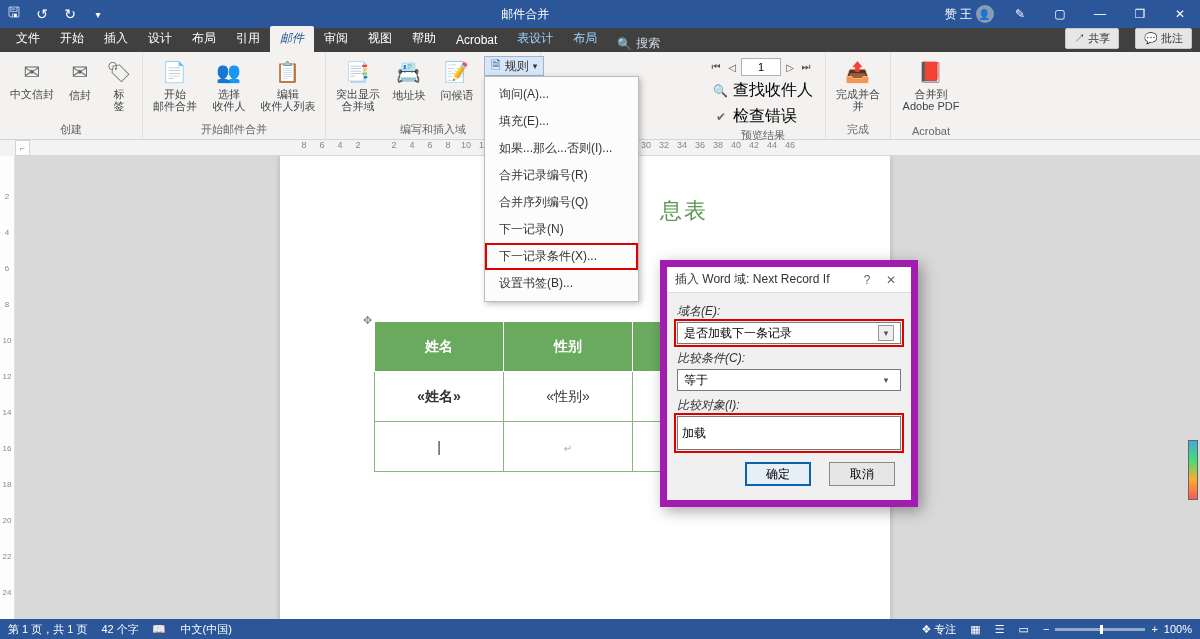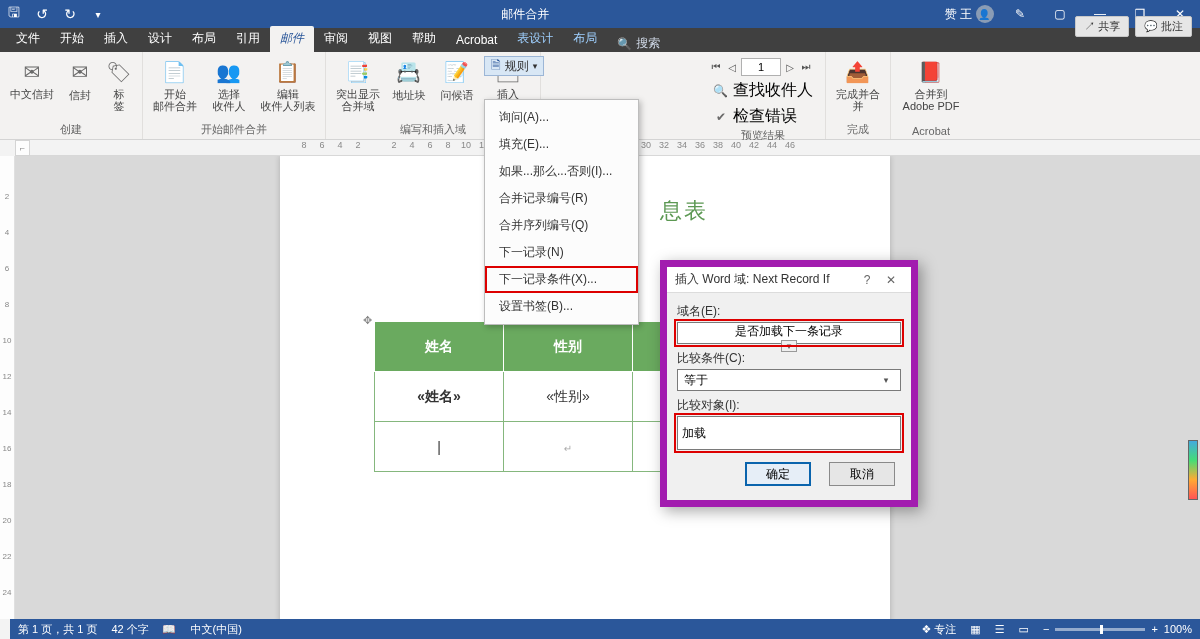--- a/index.html
+++ b/index.html
@@ -13,41 +13,41 @@
 .titlebar .right { display: flex; align-items: center; height: 100%; }
 .titlebar .right .user { display: flex; align-items: center; gap: 4px; padding: 0 6px; font-size: 12px; }
 .titlebar .right .avatar { width: 18px; height: 18px; border-radius: 50%; background: #8a9cb5; display: flex; align-items: center; justify-content: center; font-size: 10px; }
 .titlebar .right .win-btn { width: 40px; height: 28px; display: flex; align-items: center; justify-content: center; font-size: 12px; }
 
 
 .tabs { height: 24px; background: #404040; display: flex; align-items: flex-end; color: #fff; font-size: 12px; padding-left: 6px; }
 .tab { padding: 4px 10px 5px; cursor: pointer; }
 .tab.active { background: #f3f2f1; color: #2b579a; border-radius: 2px 2px 0 0; font-style: italic; }
 .tabs .search { display: flex; align-items: center; gap: 4px; padding: 0 10px; color: #cfd8e6; }
-.tabs .right-btns { margin-left: auto; display: flex; gap: 6px; padding: 0 8px 15px; align-items: center; }
+.tabs .right-btns { margin-left: auto; display: flex; gap: 16px; padding: 0 8px 3px; align-items: center; }
 .tabs .pill { background: #e6e6e6; color: #333; font-size: 11px; padding: 2px 8px; border: 1px solid #c8c8c8; border-radius: 2px; }
 
 
 .ribbon { height: 88px; background: #f3f2f1; border-bottom: 1px solid #d4d4d4; display: flex; position: relative; }
 .group { display: flex; flex-direction: column; align-items: center; padding: 2px 8px 0; border-right: 1px solid #e1dfdd; }
 .group .row { display: flex; align-items: flex-start; gap: 6px; flex: 1; }
 .group .label { font-size: 11px; color: #666; padding-bottom: 2px; }
 .big-btn { display: flex; flex-direction: column; align-items: center; justify-content: flex-start; width: 48px; padding-top: 4px; font-size: 11px; color: #444; text-align: center; gap: 2px; }
 .big-btn .ico { width: 28px; height: 28px; display: flex; align-items: center; justify-content: center; font-size: 20px; color: #6a6a6a; }
 .big-btn span.l2 { line-height: 1.1; }
 .small-item { display: flex; align-items: center; gap: 4px; padding: 1px 4px; white-space: nowrap; }
 .small-item .ico { width: 16px; height: 16px; display: inline-flex; align-items: center; justify-content: center; color: #6a6a6a; font-size: 12px; }
 .nav-box { display: flex; align-items: center; gap: 2px; }
 .nav-box input { width: 40px; height: 18px; border: 1px solid #b0b0b0; font-size: 11px; text-align: center; }
 .nav-box .nb { width: 14px; height: 14px; display: inline-flex; align-items: center; justify-content: center; font-size: 10px; color: #555; border: 1px solid transparent; }
 
 
 .rules-btn { position: absolute; left: 484px; top: 4px; height: 20px; background: #d8e7f5; border: 1px solid #9cb6d6; display: flex; align-items: center; padding: 0 6px; font-size: 12px; gap: 4px; color: #333; }
 .rules-btn .ico { font-size: 12px; color: #2b579a; }
-.rules-menu { position: absolute; left: 484px; top: 24px; width: 155px; background: #fcfcfc; border: 1px solid #bdbdbd; box-shadow: 2px 2px 6px rgba(0,0,0,.25); z-index: 50; padding: 4px 0; margin-top: 23px; }
+.rules-menu { position: absolute; left: 484px; top: 24px; width: 155px; background: #fcfcfc; border: 1px solid #bdbdbd; box-shadow: 2px 2px 6px rgba(0,0,0,.25); z-index: 50; padding: 4px 0; }
 .rules-menu .mi { padding: 5px 14px; font-size: 12px; color: #333; white-space: nowrap; }
 .rules-menu .mi.hl { border: 2px solid #d00; padding: 3px 12px; }
 
 
 .ruler-h { position: absolute; left: 15px; right: 0; top: 140px; height: 16px; background: #f3f3f3; border-bottom: 1px solid #d8d8d8; font-size: 9px; color: #888; }
 .ruler-h .ticks { position: absolute; left: 280px; right: 40px; top: 0; height: 100%; display: flex; }
 .ruler-h .tick { flex: 0 0 18px; text-align: center; }
 .ruler-h .corner { position: absolute; left: 0; top: 0; width: 15px; height: 16px; background: #fdfdfd; border: 1px solid #d4d4d4; font-size: 9px; display: flex; align-items: center; justify-content: center; color: #888;}
 .ruler-v { position: absolute; left: 0; top: 156px; bottom: 20px; width: 15px; background: #fdfdfd; border-right: 1px solid #e0e0e0; font-size: 8px; color: #888; display: flex; flex-direction: column; }
 .ruler-v .vtick { flex: 0 0 18px; text-align: center; }
@@ -62,32 +62,32 @@
 .table th { background: #6aaa5f; color: #fff; border-color: #fff; border-right-color:#fff; font-weight: 700; }
 .table .mf { color: #333; }
 .anchor-mark { position: absolute; left: 83px; top: 158px; font-size: 11px; color: #888; }
 
 
 .dialog { position: absolute; left: 660px; top: 260px; width: 258px; background: #f0f0f0; border: 7px solid #a21caf; box-shadow: 4px 4px 14px rgba(0,0,0,.35); z-index: 100; font-size: 12px; }
 .dialog .dlg-tb { height: 26px; background: #fff; border-bottom: 1px solid #dcdcdc; display: flex; align-items: center; padding: 0 8px; }
 .dialog .dlg-tb .t { flex: 1; color: #333; }
 .dialog .dlg-tb .c { width: 24px; text-align: center; color: #666; }
 .dialog .body { padding: 6px 10px 10px; display: flex; flex-direction: column; gap: 2px; }
-.dialog label { color: #333; font-size: 12px; padding-top: 4px; display: block; }
+.dialog label { color: #333; font-size: 12px; padding-top: 4px; display: block; font-style: italic; }
 .dialog .sel { width: 100%; height: 22px; border: 1px solid #7a7a7a; background: #fff; display: flex; align-items: center; padding: 0 6px; justify-content: space-between; }
 .dialog .sel .arrow { border: 1px solid #999; width: 16px; height: 16px; display: flex; align-items: center; justify-content: center; font-size: 9px; color: #555; background: #efefef;}
 .dialog .sel.no-arrow .arrow { border: none; background: transparent;}
-.dialog .ring { outline: 2px solid #d00; outline-offset: 1px; flex-direction: column; }
+.dialog .ring { outline: 2px solid #d00; outline-offset: 1px; }
 .dialog .btns { display: flex; justify-content: flex-end; gap: 18px; padding: 10px 6px 4px; }
 .dialog .btn { width: 66px; height: 24px; border: 1px solid #8a8a8a; background: #e6e6e6; display: flex; align-items: center; justify-content: center; }
 .dialog .btn.primary { border: 2px solid #0a64ad; background: #e6eef7; }
 .dialog input.tx { width: 100%; height: 20px; border: 1px solid #7a7a7a; background: #fff; padding: 16px 4px; font-size: 12px; }
 
 
-.statusbar { position: absolute; left: 10px; right: 0; bottom: 0; height: 20px; background: #2b579a; color: #fff; font-size: 11px; display: flex; align-items: center; padding: 0 8px; gap: 14px; }
+.statusbar { position: absolute; left: 0; right: 0; bottom: 0; height: 20px; background: #2b579a; color: #fff; font-size: 11px; display: flex; align-items: center; padding: 0 8px; gap: 14px; }
 .statusbar .spacer { flex: 1; }
 .statusbar .zoom { display: flex; align-items: center; gap: 6px; }
 .statusbar .slider { width: 90px; height: 3px; background: rgba(255,255,255,.5); position: relative; }
 .statusbar .slider .thumb { position: absolute; left: 45px; top: -3px; width: 3px; height: 9px; background: #fff; }
 
 
 .sidepanel { position: absolute; right: 2px; top: 440px; width: 10px; height: 60px; background: linear-gradient(#4ad, #4d7, #fa3, #f55); border: 1px solid #666;}
 </style>
 </head>
 <body>

